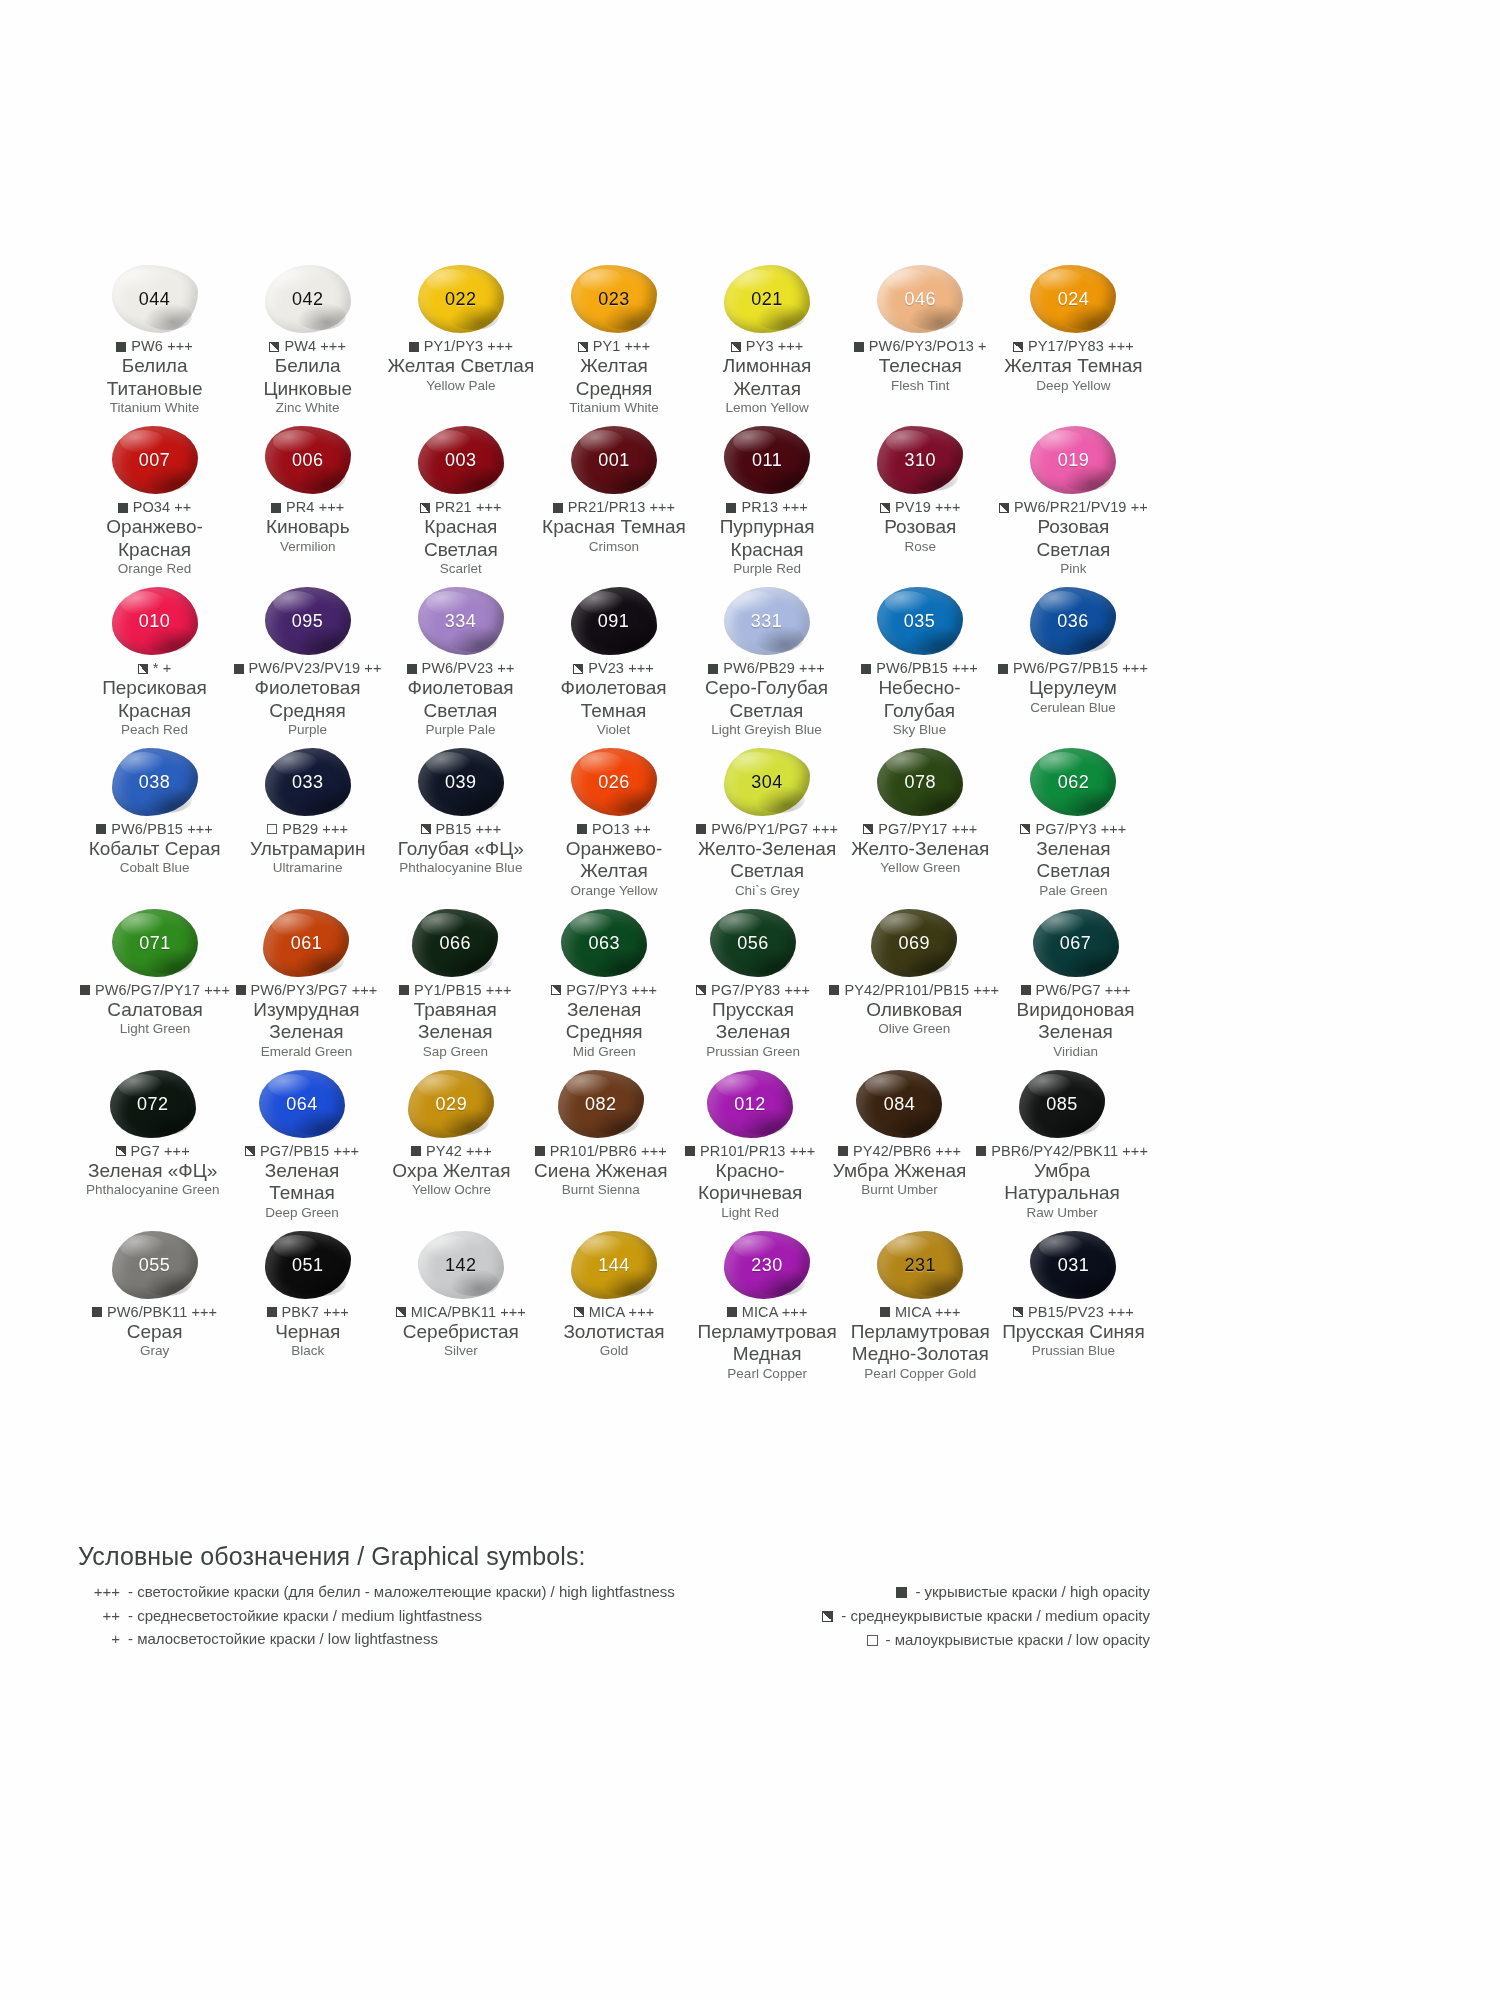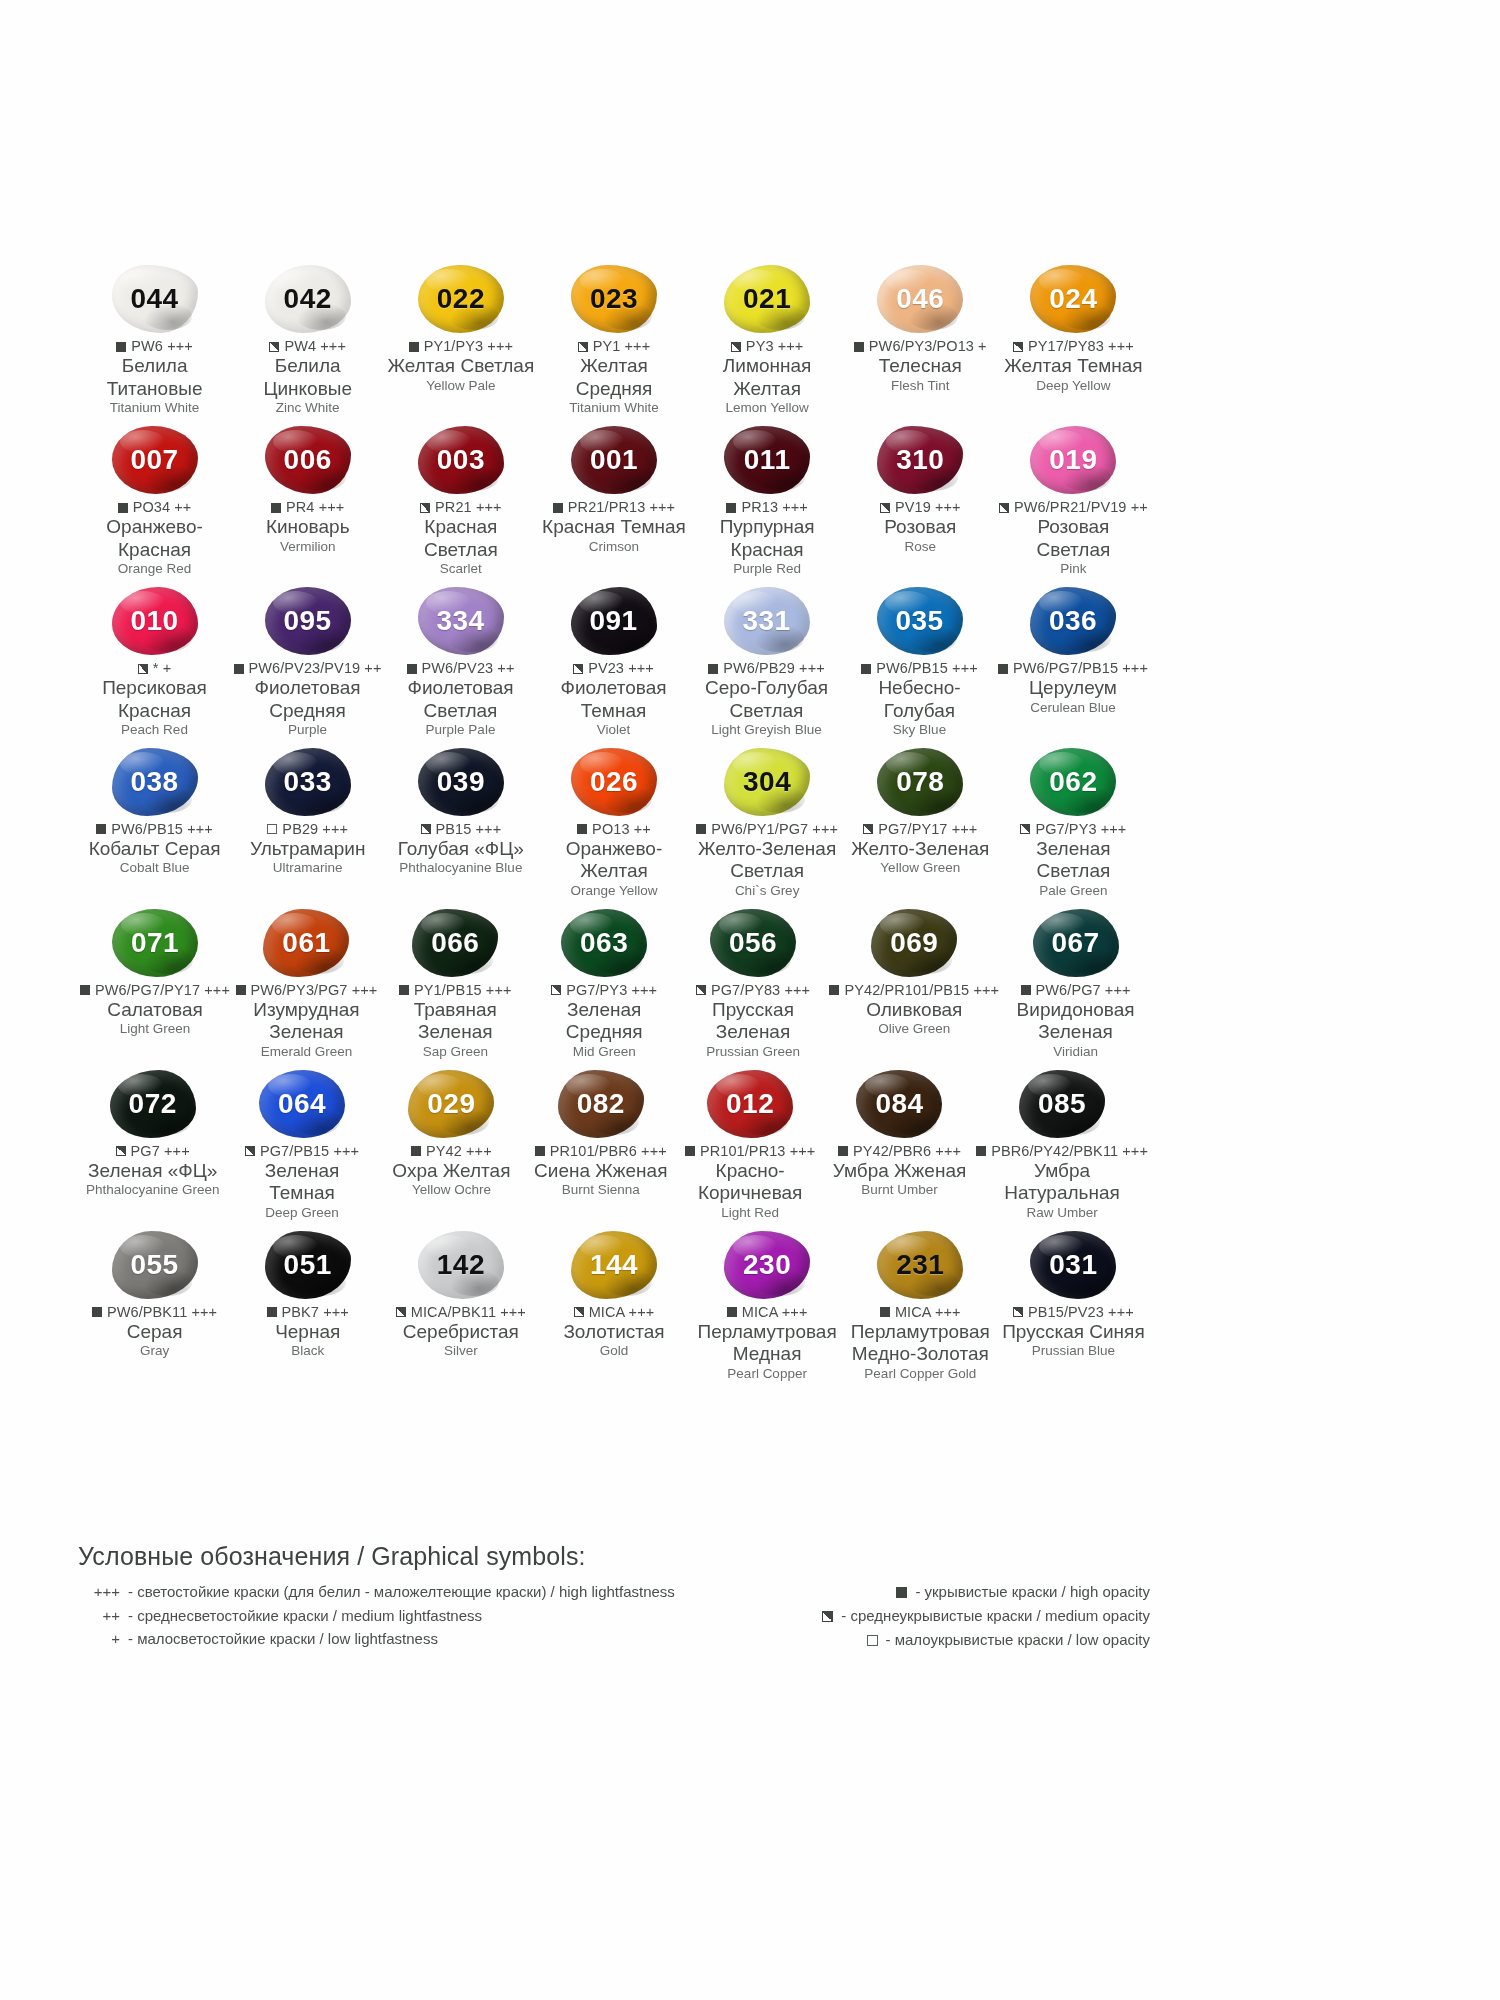--- a/index.html
+++ b/index.html
@@ -69,22 +69,22 @@
     right:6%; bottom:4%;
     width:58%; height:40%;
     border-radius:50%;
     background: radial-gradient(ellipse at 60% 70%, rgba(0,0,0,.26), rgba(0,0,0,0) 70%);
     pointer-events:none;
   }
   .blob.light { box-shadow: inset -5px -4px 11px rgba(0,0,0,0.14),
                             inset 6px 5px 13px rgba(255,255,255,0.55); }
   .code {
     position: relative; z-index: 3;
-    font-size: 28px;
-    font-weight: 700;
+    font-size: 18px;
+    font-weight: 400;
     letter-spacing: .5px;
     line-height: 1;
     text-shadow: 0 1px 1px rgba(0,0,0,.25);
   }
   .code.dark { color: #111111; text-shadow: 0 1px 1px rgba(255,255,255,.35); }
   .code.white { color: #ffffff; }
 
   
   .labels { text-align: center; width: 100%; margin-top: 3px; }
   .pigline {
@@ -765,21 +765,21 @@
             <div class="pigline">
               <span class="opacity-mark high"></span>
               <span class="pigment">PR101/PBR6 +++</span>
             </div>
             <div class="name-ru">Сиена Жженая</div>
             <div class="name-en">Burnt Sienna</div>
           </div>
         </div>
         <div class="cell">
           <div class="blob-wrap">
-            <div class="blob" style="background: #b91c1c; border-radius: 55% 45% 49% 51% / 49% 55% 45% 51%;">
+            <div class="blob" style="background: #a21caf; border-radius: 55% 45% 49% 51% / 49% 55% 45% 51%;">
               <span class="code white">012</span>
             </div>
           </div>
           <div class="labels">
             <div class="pigline">
               <span class="opacity-mark high"></span>
               <span class="pigment">PR101/PR13 +++</span>
             </div>
             <div class="name-ru">Красно-Коричневая</div>
             <div class="name-en">Light Red</div>

